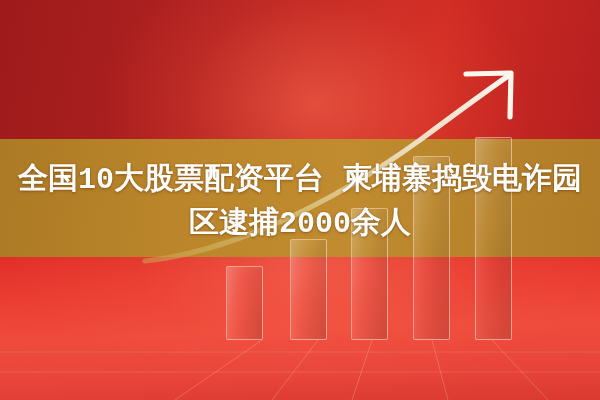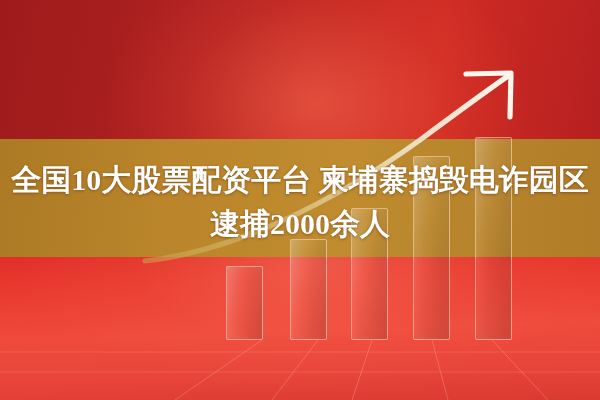--- a/index.html
+++ b/index.html
@@ -5,21 +5,21 @@
   html, body {
     margin: 0;
     padding: 0;
     background: #222;
   }
   #stage {
     position: relative;
     width: 600px;
     height: 400px;
     overflow: hidden;
-    font-family: Liberation Serif, serif;
+    font-family: Liberation Mono, monospace;
     background: #3b82f6;
   }
 
   
   .band {
     position: absolute;
     left: 0;
     width: 100%;
   }
   #band-top {

